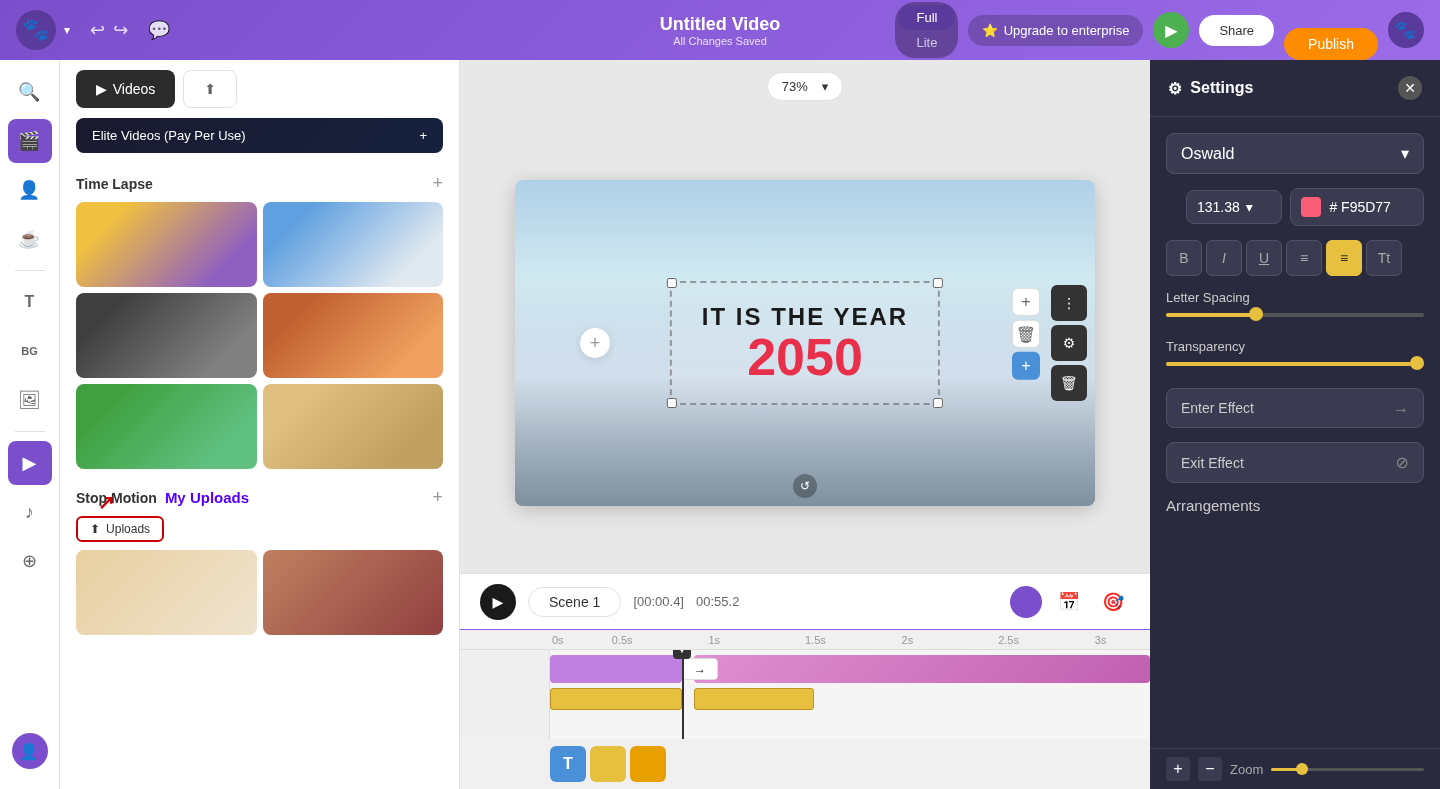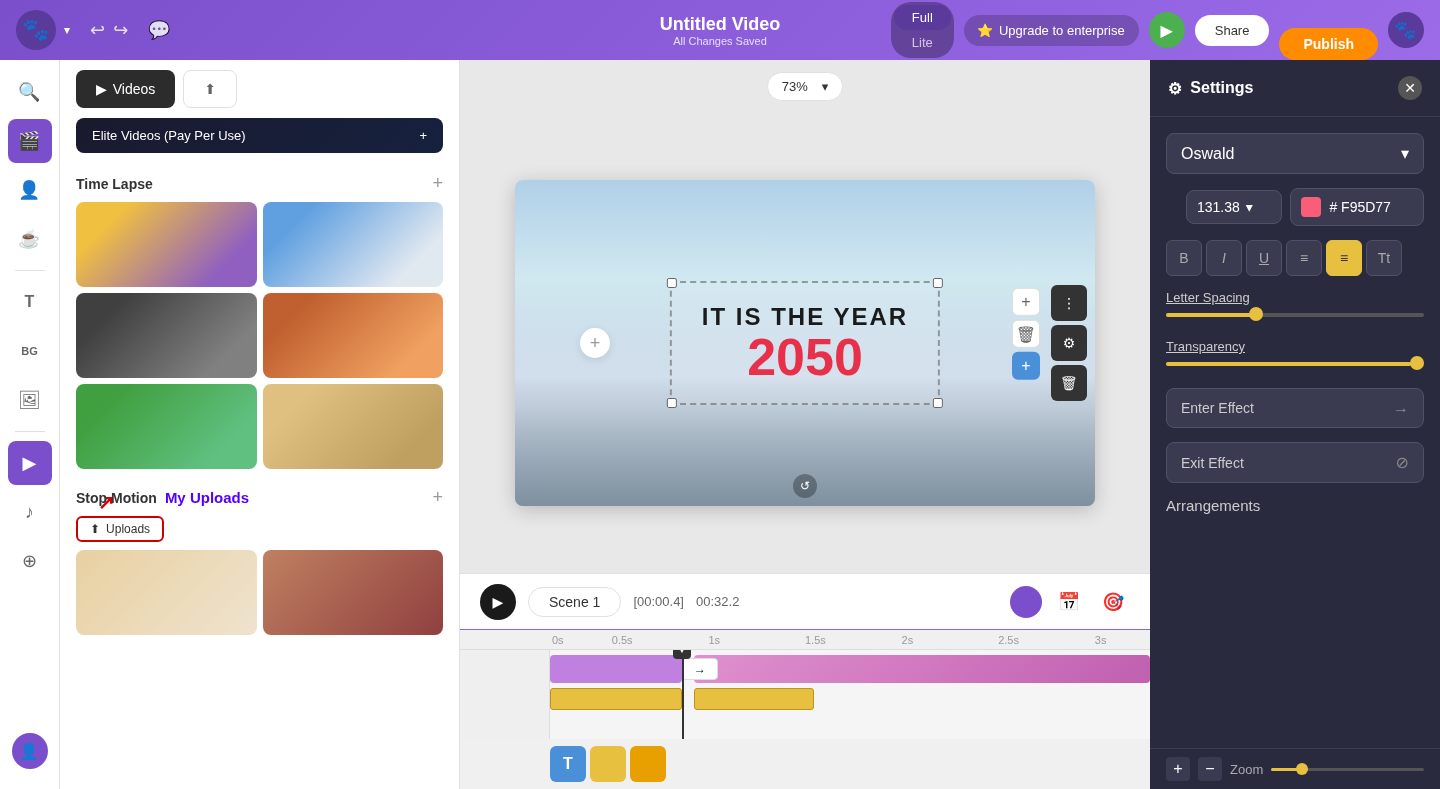--- a/index.html
+++ b/index.html
@@ -93,21 +93,21 @@
       font-weight: 500;
     }
     .publish-btn {
       background: #FF8C00;
       border: none;
       color: white;
       padding: 8px 24px;
       border-radius: 20px;
       cursor: pointer;
       font-size: 14px;
-      font-weight: 700;
+      font-weight: 400;
       margin-top: 28px;
     }
     .avatar-top {
       width: 36px; height: 36px;
       background: #5a3a9a;
       border-radius: 50%;
       display: flex; align-items: center; justify-content: center;
       color: white; font-size: 18px;
       cursor: pointer;
     }
@@ -561,21 +561,21 @@
       border-radius: 6px;
       color: #aaa;
       font-size: 14px;
       cursor: pointer;
       display: flex; align-items: center; justify-content: center;
     }
     .format-btn.active { background: #e8c040; border-color: #e8c040; color: #333; }
 
     
     .label-text {
-      color: #ccc; font-size: 13px; font-weight: 500; margin-bottom: 6px; text-decoration: underline;
+      color: #ccc; font-size: 13px; font-weight: 500; margin-bottom: 6px;
     }
     .slider-track {
       position: relative;
       height: 4px;
       background: #555;
       border-radius: 2px;
       margin: 8px 0;
     }
     .slider-fill {
       position: absolute;
@@ -822,21 +822,21 @@
           <button style="width:28px;height:28px;background:white;border:1px solid #ddd;border-radius:6px;cursor:pointer;font-size:16px;color:#666;">🗑</button>
           <button style="width:28px;height:28px;background:#4a90d9;border:none;border-radius:6px;cursor:pointer;font-size:16px;color:white;">+</button>
         </div>
       </div>
     </div>
 
     <div class="player-bar">
       <button class="play-pause-btn">▶</button>
       <div class="scene-pill">Scene 1</div>
       <span class="time-info">[00:00.4]</span>
-      <span class="time-info">00:32.2</span>
+      <span class="time-info">00:55.2</span>
       <div class="player-avatar"></div>
       <button class="player-icon-btn">📅</button>
       <button class="player-icon-btn">🎯</button>
     </div>
 
     <div class="timeline">
       <div class="timeline-ruler">
 
         <span style="position:absolute;left:92px;">0s</span>
         <span style="position:absolute;left:22%;">0.5s</span>

